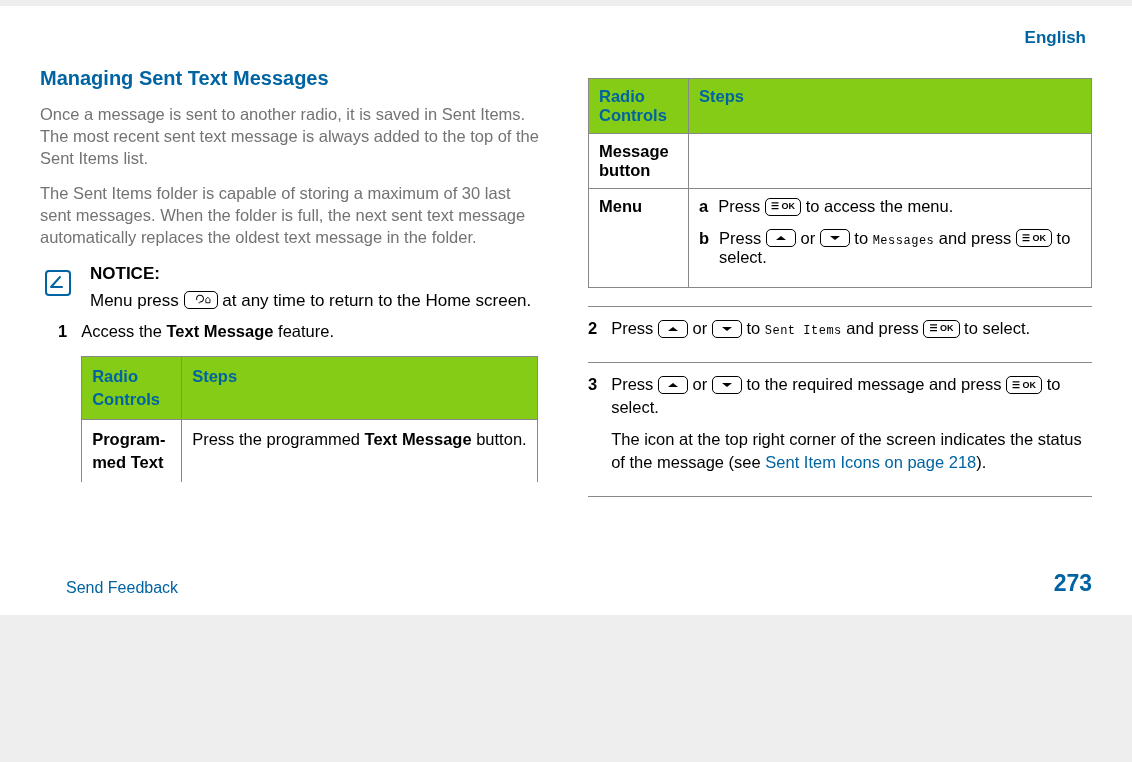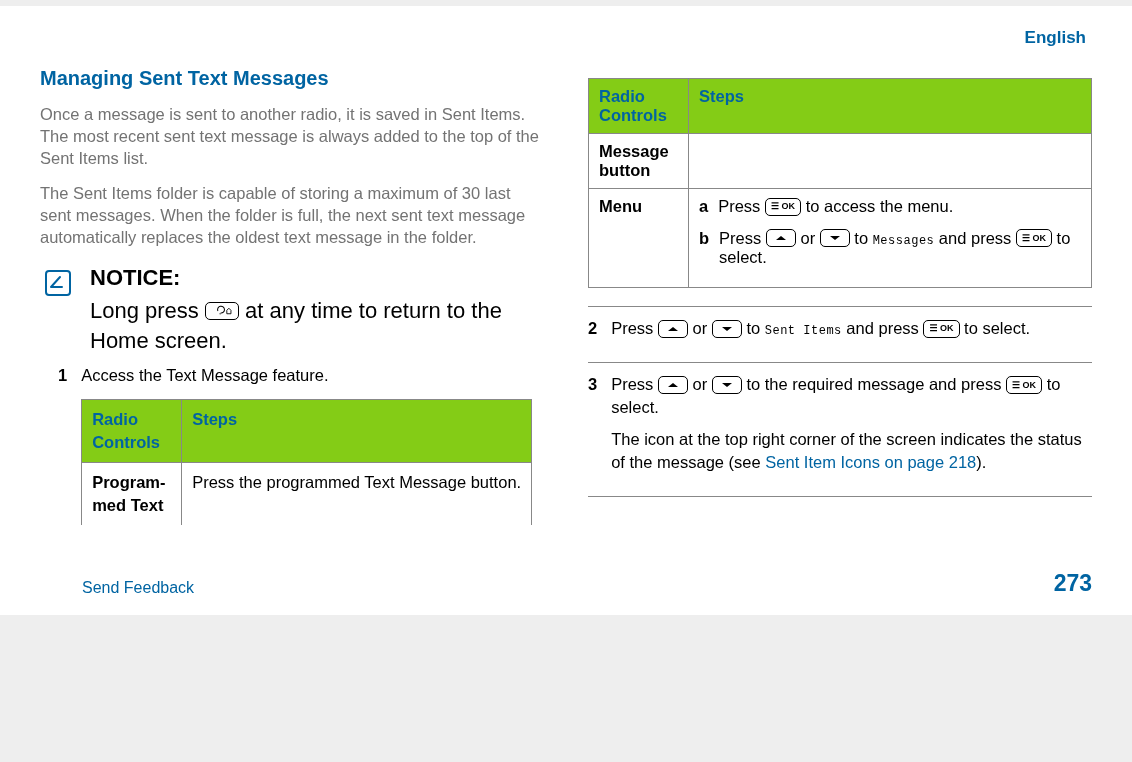--- a/index.html
+++ b/index.html
@@ -64,21 +64,21 @@
       margin-top: 6px;
       margin-bottom: 8px;
     }
     .notice-icon {
       flex: 0 0 auto;
       color: #0064a2;
       margin-top: 2px;
     }
     .notice-text {
       flex: 1;
-      font-size: 22px;
+      font-size: 17px;
       line-height: 1.35;
     }
     .notice-label {
       font-weight: bold;
       display: block;
       margin-bottom: 4px;
     }
     .step-list {
       padding-left: 18px;
     }
@@ -87,21 +87,21 @@
       align-items: flex-start;
       gap: 14px;
       margin-bottom: 14px;
       font-size: 16.5px;
       line-height: 1.4;
     }
     .step-num {
       font-weight: bold;
       flex: 0 0 auto;
     }
-    .step .bold { font-weight: normal; }
+    .step .bold { font-weight: bold; }
     .radio-table {
       border-collapse: collapse;
       width: 100%;
       margin-top: 12px;
       font-size: 16.5px;
     }
     .radio-table th, .radio-table td {
       border: 1px solid #888;
       padding: 8px 10px;
       text-align: left;
@@ -158,21 +158,21 @@
       content: "\2630\00a0OK";
       font-size: 9px;
       letter-spacing: 0;
     }
     .icon-key.arrow svg { display: block; }
     .icon-key.back svg { display: block; }
     .link { color: #0064a2; text-decoration: none; }
     .footer {
       position: absolute;
       bottom: 18px;
-      left: 48px;
+      left: 32px;
       right: 40px;
       display: flex;
       justify-content: space-between;
       align-items: flex-end;
       font-size: 16px;
     }
     .footer .feedback { color: #0064a2; padding-left: 34px; }
     .footer .pagenum { color: #0064a2; font-weight: bold; font-size: 23px; }
     .step-content p { margin-bottom: 8px; }
   </style>
@@ -191,21 +191,21 @@
 
       <div class="notice-block">
         <span class="notice-icon">
           <svg width="36" height="36" viewBox="0 0 36 36">
             <rect x="6" y="6" width="24" height="24" rx="3" fill="none" stroke="#0064a2" stroke-width="2"></rect>
             <path d="M11 22 L20 12 M11 22 L22 22" stroke="#0064a2" stroke-width="2" fill="none" stroke-linecap="round"></path>
           </svg>
         </span>
         <div class="notice-text">
           <span class="notice-label">NOTICE:</span>
-          <span>Long press </span>
+          <span>Menu press </span>
           <span class="icon-key back">
             <svg width="22" height="12" viewBox="0 0 32 14">
               <path d="M10 7 A5 5 0 1 1 14 10" fill="none" stroke="#000" stroke-width="1.5"></path>
               <path d="M12 11 L14 10 L13.5 12.5 Z" fill="#000"></path>
               <path d="M23 11 L23 6 L26 3 L29 6 L29 11 Z" fill="none" stroke="#000" stroke-width="1.3"></path>
             </svg>
           </span>
           <span> at any time to return to the Home screen.</span>
         </div>
       </div>

